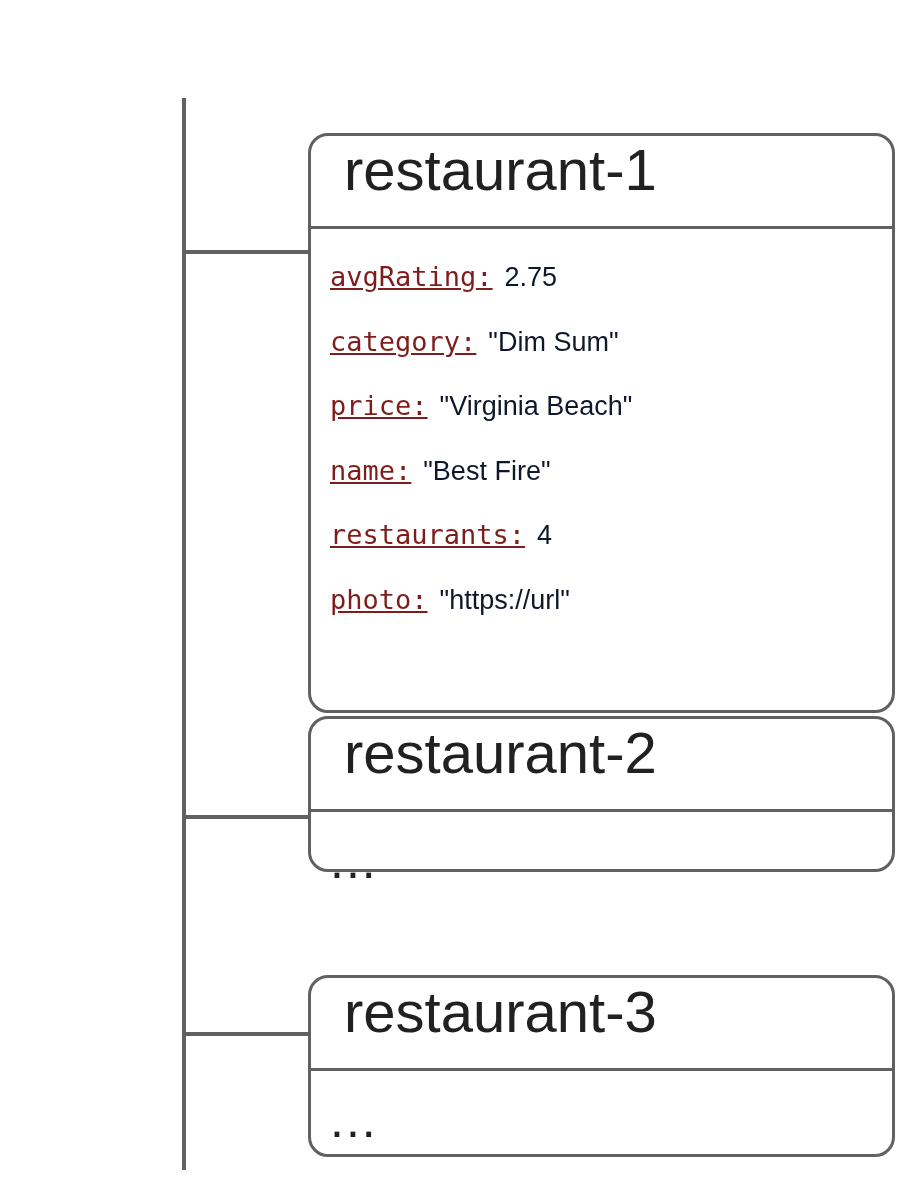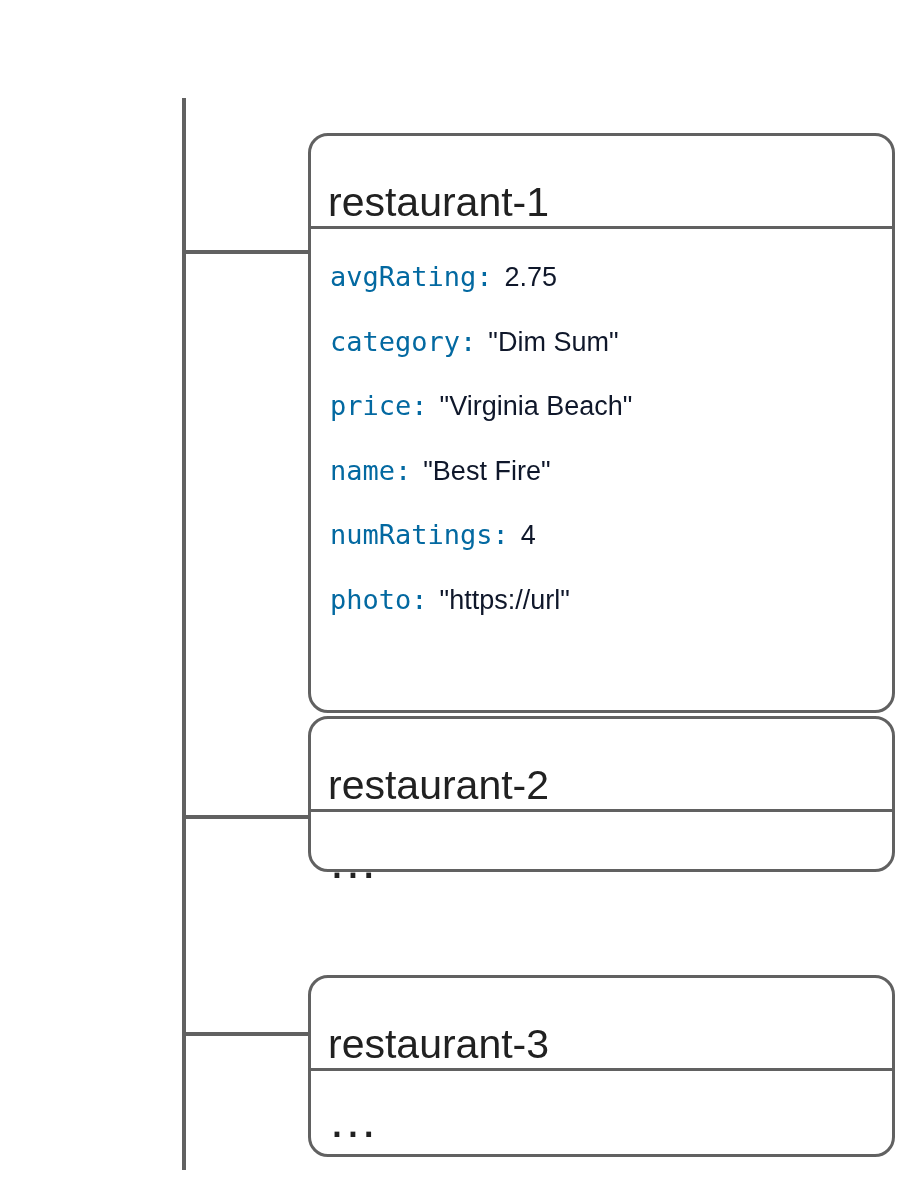--- a/index.html
+++ b/index.html
@@ -34,31 +34,32 @@
   .conn3 { top: 1032px; }
 
   .card { left: 308px; width: 587px; }
   .card1 { top: 133px; height: 580px; }
   .card2 { top: 716px; height: 156px; }
   .card3 { top: 975px; height: 182px; }
 
   .card-header {
     height: 90px;
     border-bottom: 3.5px solid #616161;
-    display: flex; align-items: flex-end;
-    padding-left: 17px;
-    font-size: 41px; color: #212121;
+    display: flex; align-items: flex-start;
+    padding-left: 33px;
+    font-size: 58px; color: #212121;
     box-sizing: content-box;
     white-space: nowrap;
   }
   .card-body { padding: 16px 14px 0 19px; }
   .field-row { line-height: 63.6px; font-size: 27px; white-space: nowrap; }
   .field-key {
     font-family: "DejaVu Sans Mono", monospace;
-    color: #0369a1;
+    color: #7f1d1d;
+    text-decoration: underline;
   }
   .field-value { color: #0f172a; margin-left: 12px; }
 
   .collapsed-body { position: relative; height: 80px; }
   .collapsed-dots {
     position: absolute; left: 19px; bottom: 6px;
     font-size: 50px; line-height: 1; color: #212121;
     letter-spacing: 2px;
   }
 </style>
@@ -84,21 +85,21 @@
       <div class="field-row">
         <span class="field-key">category:</span><span class="field-value">"Dim Sum"</span>
       </div>
       <div class="field-row">
         <span class="field-key">price:</span><span class="field-value">"Virginia Beach"</span>
       </div>
       <div class="field-row">
         <span class="field-key">name:</span><span class="field-value">"Best Fire"</span>
       </div>
       <div class="field-row">
-        <span class="field-key">numRatings:</span><span class="field-value">4</span>
+        <span class="field-key">restaurants:</span><span class="field-value">4</span>
       </div>
       <div class="field-row">
         <span class="field-key">photo:</span><span class="field-value">"https://url"</span>
       </div>
     </div>
   </div>
 
   <div class="node card card2">
     <div class="card-header">
       <span>restaurant-2</span>

